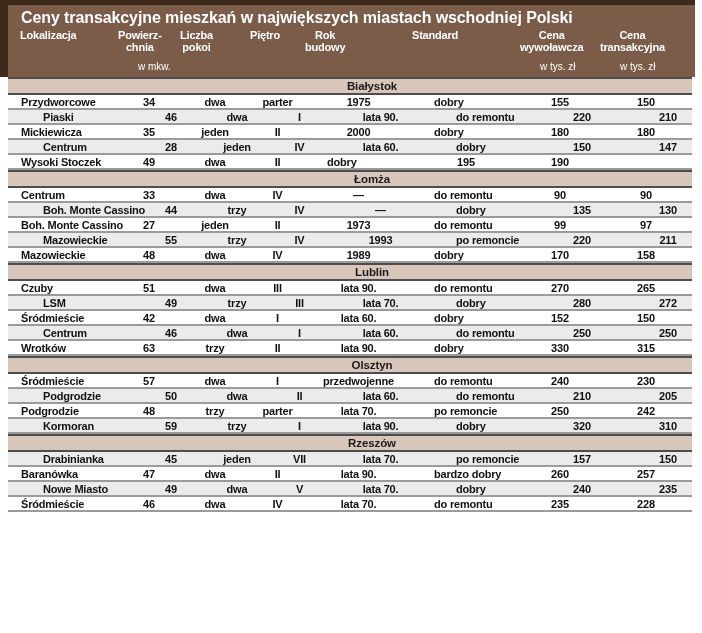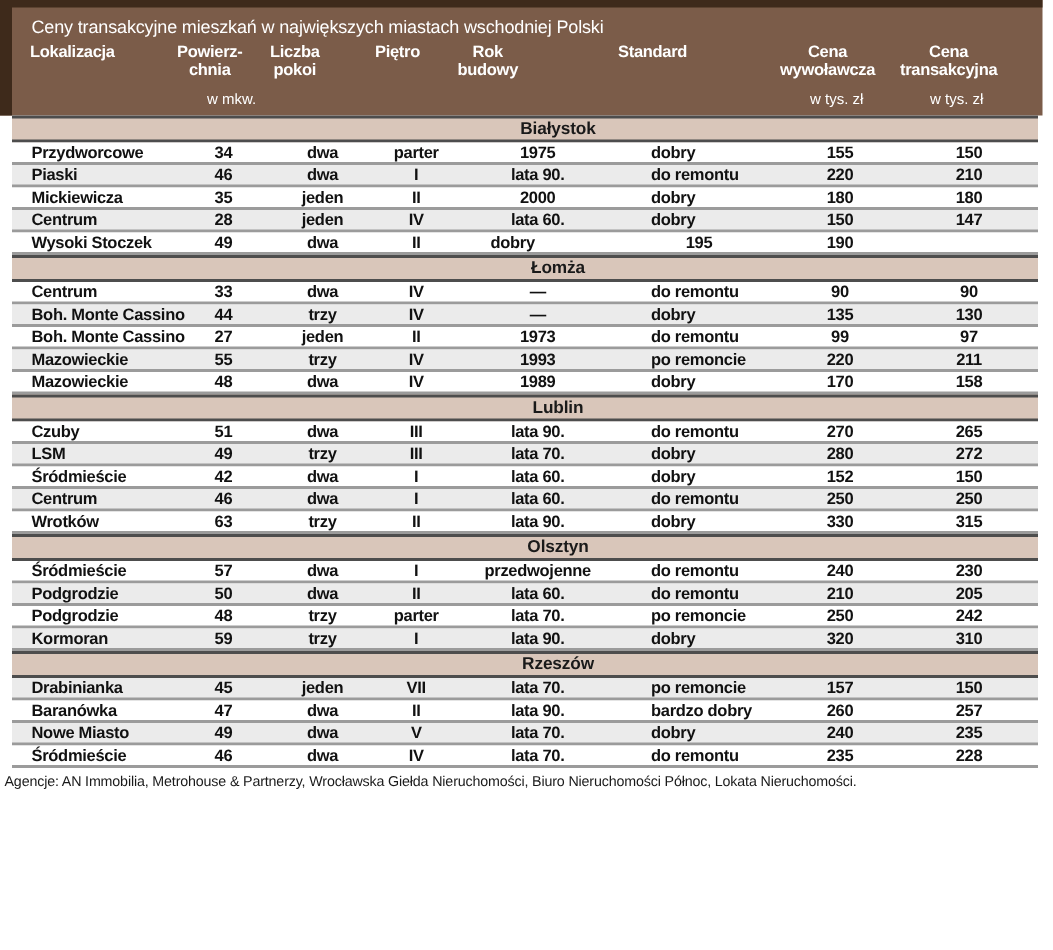--- a/index.html
+++ b/index.html
@@ -12,21 +12,21 @@
 
   
   .hdr{
     box-sizing:border-box;width:695px;
     border-top:5px solid var(--header-border,#3e2a1b);
     border-left:8px solid var(--header-border,#3e2a1b);
     background:var(--header-bg,#7b5c49);
     color:#fff;
   }
   .title{
-    font-size:12px;font-weight:normal;letter-spacing:-0.1px;
+    font-size:16px;font-weight:bold;letter-spacing:-0.1px;
     padding:5px 0 3px 13px;line-height:16px;
   }
   .cols{
     display:grid;
     grid-template-columns:110px 62px 70px 55px 107px 108px 80px 95px;
     height:48px;box-sizing:border-box;padding-bottom:4px;
   }
   .col{
     display:flex;flex-direction:column;align-items:flex-start;
     font-size:11px;font-weight:bold;line-height:12px;text-align:center;
@@ -46,21 +46,21 @@
     font-size:11.5px;font-weight:bold;color:#1a1a1a;
     text-align:center;line-height:14px;letter-spacing:-0.1px;padding-left:44px;
   }
   .row{
     display:grid;
     grid-template-columns:110px 62px 70px 55px 107px 108px 80px 92px;
     box-sizing:border-box;height:15px;
     border-bottom:2px solid var(--row-line,#9b9b9b);
     background:#fff;
   }
-  .row.alt{background:var(--row-alt,#ebebeb);}
+  .row.alt{background:var(--row-alt,#ebebeb);padding-left:22px;}
   .cell{
     display:flex;align-items:center;justify-content:center;
     font-size:11px;font-weight:bold;letter-spacing:-0.2px;
     white-space:nowrap;color:#111;
   }
   .cell.c0{justify-content:flex-start;padding-left:13px;}
   .cell.c5{justify-content:flex-start;padding-left:22px;}
 
   
   .footer{
@@ -377,14 +377,13 @@
         <span class="cell c0">Śródmieście</span>
         <span class="cell c1">46</span>
         <span class="cell c2">dwa</span>
         <span class="cell c3">IV</span>
         <span class="cell c4">lata 70.</span>
         <span class="cell c5">do remontu</span>
         <span class="cell c6">235</span>
         <span class="cell c7">228</span>
       </div>
 </div>
-  <div class="footer">Agencje: AN Immobilia, Metrohouse &amp; Partnerzy, Wrocławska Giełda Nieruchomości, Biuro Nieruchomości Północ, Lokata Nieruchomości.</div>
 </div>
 
 </body></html>

